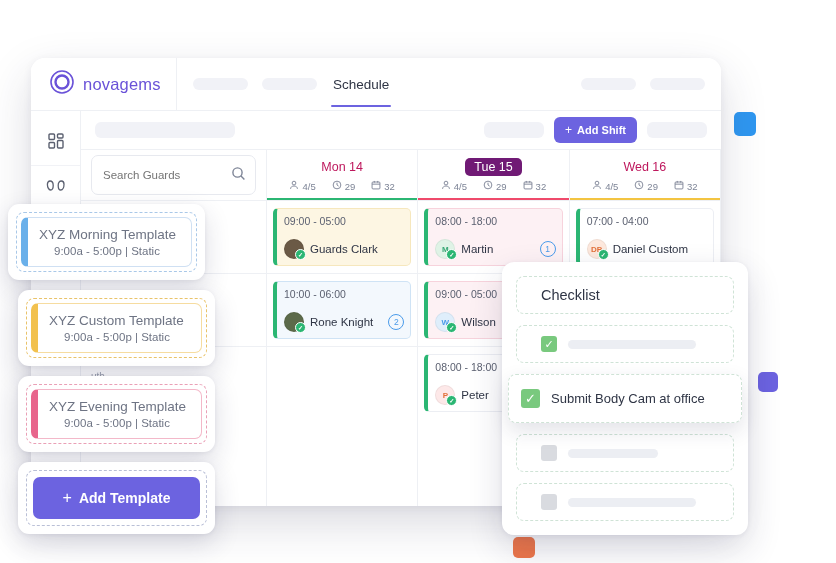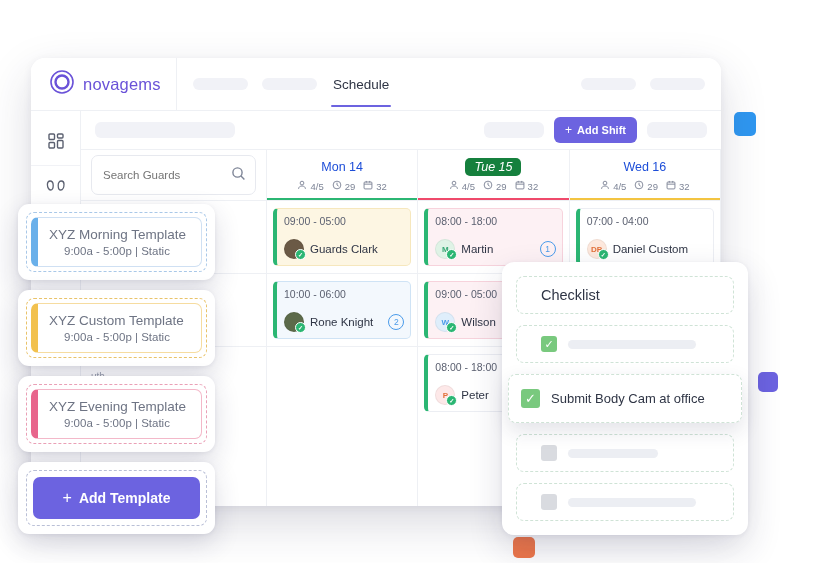--- a/index.html
+++ b/index.html
@@ -228,28 +228,28 @@
   }
   .day-head::after {
     content: "";
     position: absolute;
     left: 0; right: 0; bottom: 0;
     height: 2.5px;
     background: var(--accent, #cfd3dc);
   }
   .day-label {
     font-size: 12.5px;
-    color: #1d4ed8;
+    color: #be185d;
     padding: 2px 9px;
     border-radius: 5px;
   }
-  .day-label.active { background: #15803d; color: #fff; font-style: italic; }
+  .day-label.active { background: #701a75; color: #fff; }
   .day-stats {
     display: flex;
-    gap: 8px;
+    gap: 16px;
     font-size: 9.5px;
     color: #7d8496;
   }
   .stat { display: flex; align-items: center; gap: 3px; }
 
   .day-cell {
     height: 73px;
     border-top: 1px solid #eef0f4;
     padding: 7px 6px;
     box-sizing: border-box;
@@ -332,21 +332,21 @@
     border: 1.3px solid var(--bd, #cfe0f3);
     border-left: 7px solid var(--bar, #6ab0ea);
     border-radius: 7px;
     background: #fff;
     padding: 9px 11px;
     box-sizing: border-box;
   }
   .tpl-title { font-size: 13.5px; color: #6e7484; margin-bottom: 3px; }
   .tpl-sub { font-size: 11.5px; color: #6e7484; margin-left: 15px; }
 
-  .tpl-card.c1 { left: 18px; top: 204px; }
+  .tpl-card.c1 { left: 8px; top: 204px; }
   .tpl-card.c2 { left: 18px; top: 290px; }
   .tpl-card.c3 { left: 18px; top: 376px; }
   .tpl-card.c4 { left: 18px; top: 462px; }
 
   .btn-add-template {
     width: 100%;
     background: #6c63e0;
     color: #fff;
     border: none;
     border-radius: 7px;

